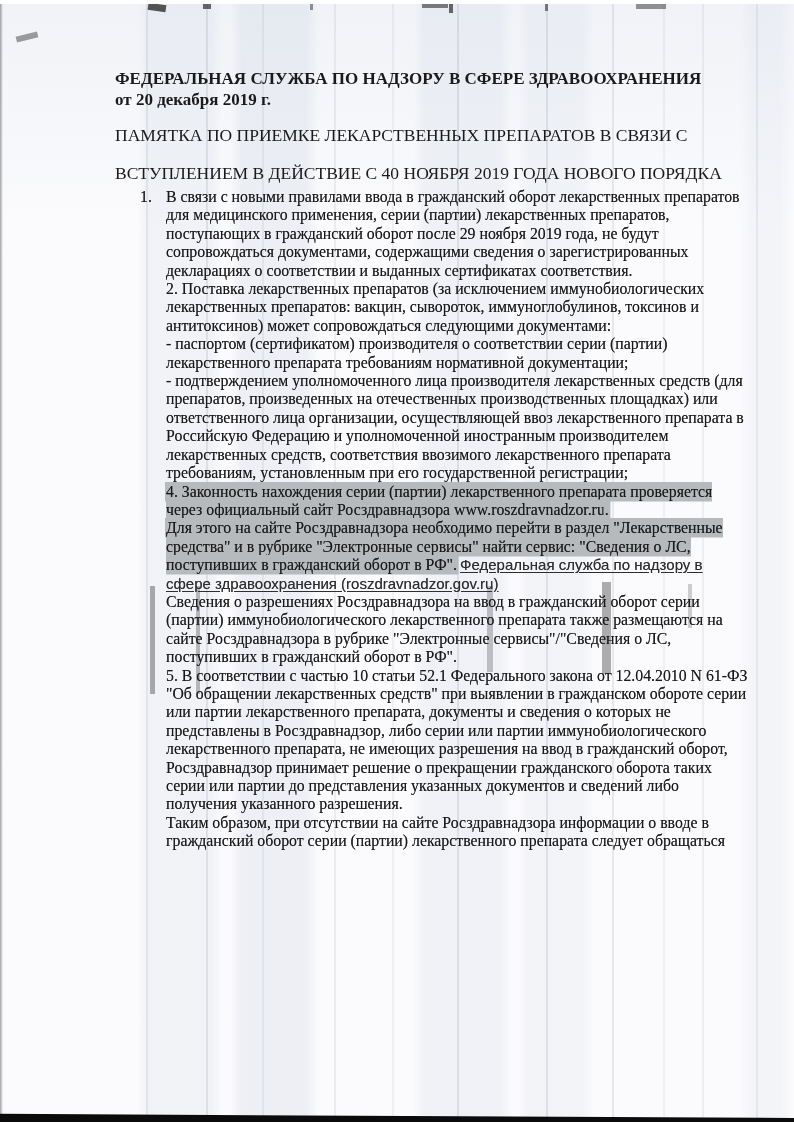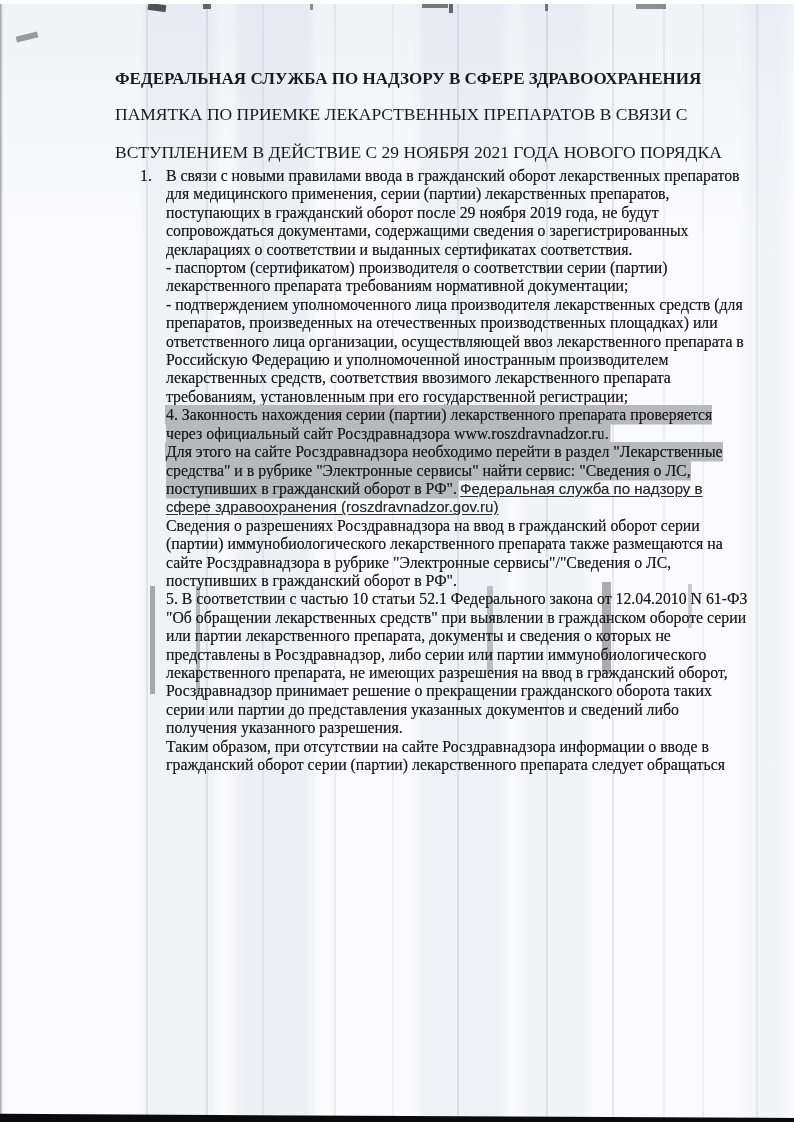--- a/index.html
+++ b/index.html
@@ -96,29 +96,31 @@
     <div class="dstreak" style="left:602px; top:578px; width:9px; height:92px;"></div>
     <div class="dstreak" style="left:688px; top:580px; width:4px; height:44px; opacity:.6;"></div>
 
     <div class="left-edge"></div>
   </div>
 
   <div class="content">
 
     <header class="doc-header">
       <div class="agency">ФЕДЕРАЛЬНАЯ СЛУЖБА ПО НАДЗОРУ В СФЕРЕ ЗДРАВООХРАНЕНИЯ</div>
+      <div class="date-line">от 20 декабря 2019 г.</div>
     </header>
 
     <div class="doc-title">
       <div class="title-line">ПАМЯТКА ПО ПРИЕМКЕ ЛЕКАРСТВЕННЫХ ПРЕПАРАТОВ В СВЯЗИ С</div>
-      <div class="title-line">ВСТУПЛЕНИЕМ В ДЕЙСТВИЕ С 29 НОЯБРЯ 2021 ГОДА НОВОГО ПОРЯДКА</div>
+      <div class="title-line">ВСТУПЛЕНИЕМ В ДЕЙСТВИЕ С 40 НОЯБРЯ 2019 ГОДА НОВОГО ПОРЯДКА</div>
     </div>
 
     <div class="doc-body">
       <div class="para"><span class="list-num">1.</span><span>В связи с новыми правилами ввода в гражданский оборот лекарственных препаратов для медицинского применения, серии (партии) лекарственных препаратов, поступающих в гражданский оборот после 29 ноября 2019 года, не будут сопровождаться документами, содержащими сведения о зарегистрированных декларациях о соответствии и выданных сертификатах соответствия.</span></div>
+      <div class="para">2. Поставка лекарственных препаратов (за исключением иммунобиологических лекарственных препаратов: вакцин, сывороток, иммуноглобулинов, токсинов и антитоксинов) может сопровождаться следующими документами:</div>
       <div class="para">- паспортом (сертификатом) производителя о соответствии серии (партии) лекарственного препарата требованиям нормативной документации;</div>
       <div class="para">- подтверждением уполномоченного лица производителя лекарственных средств (для препаратов, произведенных на отечественных производственных площадках) или ответственного лица организации, осуществляющей ввоз лекарственного препарата в Российскую Федерацию и уполномоченной иностранным производителем лекарственных средств, соответствия ввозимого лекарственного препарата требованиям, установленным при его государственной регистрации;</div>
       <div class="para"><span class="hl">4. Законность нахождения серии (партии) лекарственного препарата проверяется через официальный сайт Росздравнадзора </span><span class="hl">www.roszdravnadzor.ru</span><span class="hl">.</span><br><span class="hl">Для этого на сайте Росздравнадзора необходимо перейти в раздел "Лекарственные средства" и в рубрике "Электронные сервисы" найти сервис: "Сведения о ЛС, поступивших в гражданский оборот в РФ".</span><a class="doc-link" href="#">Федеральная служба по надзору в сфере здравоохранения (roszdravnadzor.gov.ru)</a></div>
       <div class="para">Сведения о разрешениях Росздравнадзора на ввод в гражданский оборот серии (партии) иммунобиологического лекарственного препарата также размещаются на сайте Росздравнадзора в рубрике "Электронные сервисы"/"Сведения о ЛС, поступивших в гражданский оборот в РФ".</div>
       <div class="para">5. В соответствии с частью 10 статьи 52.1 Федерального закона от 12.04.2010 N 61-ФЗ "Об обращении лекарственных средств" при выявлении в гражданском обороте серии или партии лекарственного препарата, документы и сведения о которых не представлены в Росздравнадзор, либо серии или партии иммунобиологического лекарственного препарата, не имеющих разрешения на ввод в гражданский оборот, Росздравнадзор принимает решение о прекращении гражданского оборота таких серии или партии до представления указанных документов и сведений либо получения указанного разрешения.</div>
       <div class="para">Таким образом, при отсутствии на сайте Росздравнадзора информации о вводе в гражданский оборот серии (партии) лекарственного препарата следует обращаться</div>
     </div>
 
   </div>
 

